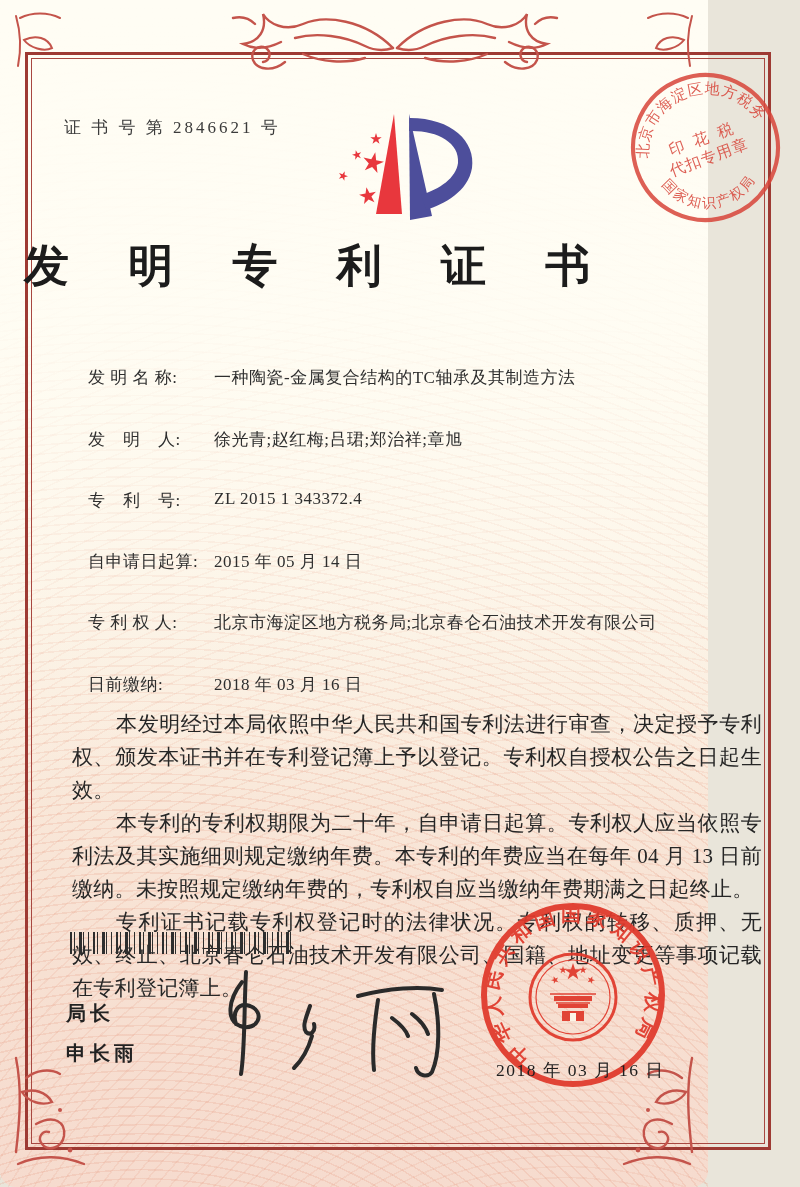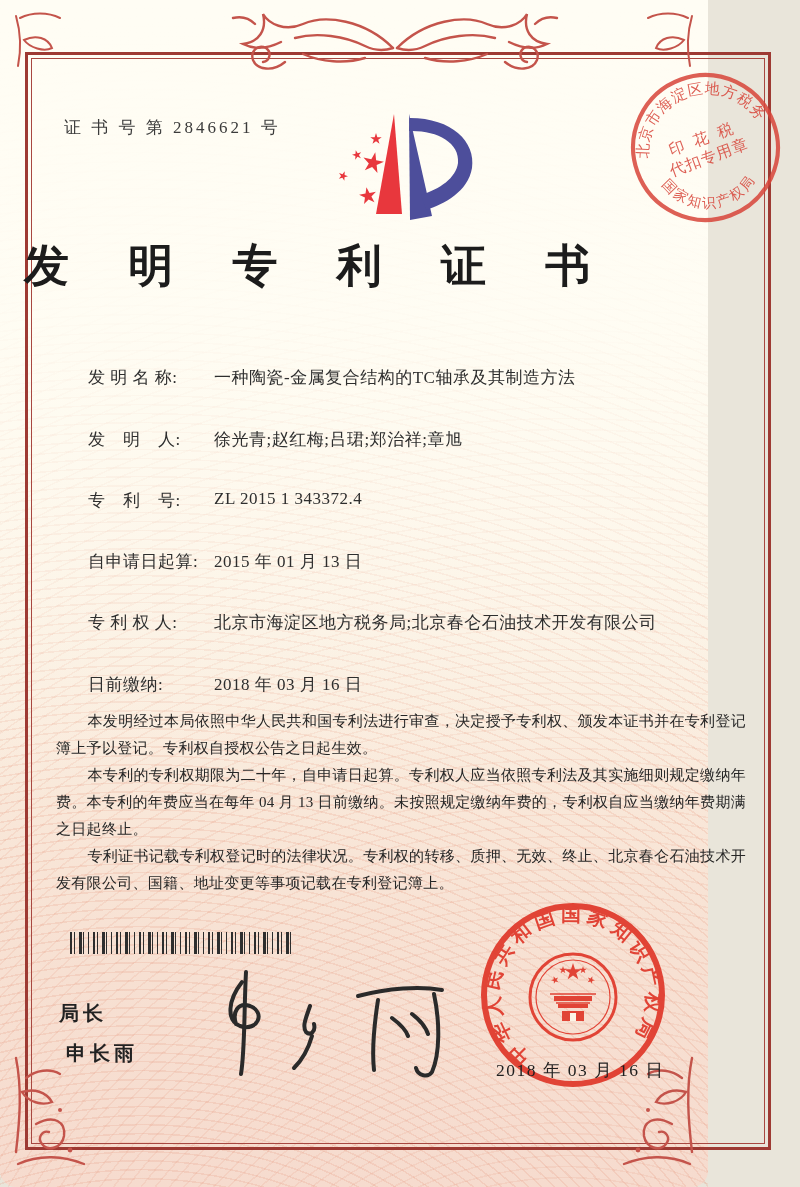--- a/index.html
+++ b/index.html
@@ -39,39 +39,39 @@
     left:0;right:0;top:236px;
     font-size:45px;font-weight:700;color:#1c1c1c;letter-spacing:24px;text-indent:24px;
   }
   .field-row{
     left:64px;width:690px;display:flex;align-items:flex-start;
     font-size:17px;color:#2e2e2e;letter-spacing:.5px;margin-left:24px;
   }
   .field-label{flex:0 0 126px;white-space:nowrap;}
   .field-value{flex:1;}
   .paras{
-    left:56px;top:708px;width:690px;font-size:15px;line-height:27px;
+    left:72px;top:708px;width:690px;font-size:21px;line-height:33px;
     color:#262626;text-align:justify;
   }
   .paras p{margin:0;text-indent:2.1em;letter-spacing:.3px;}
   .barcode{
     left:70px;top:932px;width:224px;height:22px;
     background:
       repeating-linear-gradient(90deg,
         #2e2e2e 0 2px, transparent 2px 4px,
         #2e2e2e 4px 5px, transparent 5px 9px,
         #2e2e2e 9px 12px, transparent 12px 13px,
         #2e2e2e 13px 14px, transparent 14px 18px,
         #2e2e2e 18px 19px, transparent 19px 23px);
   }
   .signer{
     font-family:"Liberation Sans","DejaVu Sans",sans-serif;
     font-weight:600;color:#222;font-size:20px;letter-spacing:4px;
   }
-  .signer-title{left:59px;top:1000px;}
+  .signer-title{left:66px;top:1000px;}
   .signer-name{left:66px;top:1040px;}
   .sig-svg{left:190px;top:968px;}
   .seal{left:478px;top:900px;opacity:.93;}
   .seal-date{
     left:496px;top:1058px;font-size:17.5px;letter-spacing:1.5px;color:#1f1f1f;z-index:6;
   }
   .tax-stamp{left:628px;top:70px;transform:rotate(-20deg);opacity:.85;}
   .z1{z-index:1}.z2{z-index:2}.z3{z-index:3}.z4{z-index:4}.z5{z-index:5}
 </style>
 </head>
@@ -184,21 +184,21 @@
   <div class="abs field-row z3" style="top:428px">
     <span class="field-label">发　明　人:</span>
     <span class="field-value">徐光青;赵红梅;吕珺;郑治祥;章旭</span>
   </div>
   <div class="abs field-row z3" style="top:489px">
     <span class="field-label">专　利　号:</span>
     <span class="field-value">ZL 2015 1 343372.4</span>
   </div>
   <div class="abs field-row z3" style="top:550px">
     <span class="field-label">自申请日起算:</span>
-    <span class="field-value">2015 年 01 月 13 日</span>
+    <span class="field-value">2015 年 05 月 14 日</span>
   </div>
   <div class="abs field-row z3" style="top:611px">
     <span class="field-label">专 利 权 人:</span>
     <span class="field-value">北京市海淀区地方税务局;北京春仑石油技术开发有限公司</span>
   </div>
   <div class="abs field-row z3" style="top:673px">
     <span class="field-label">日前缴纳:</span>
     <span class="field-value">2018 年 03 月 16 日</span>
   </div>
 

